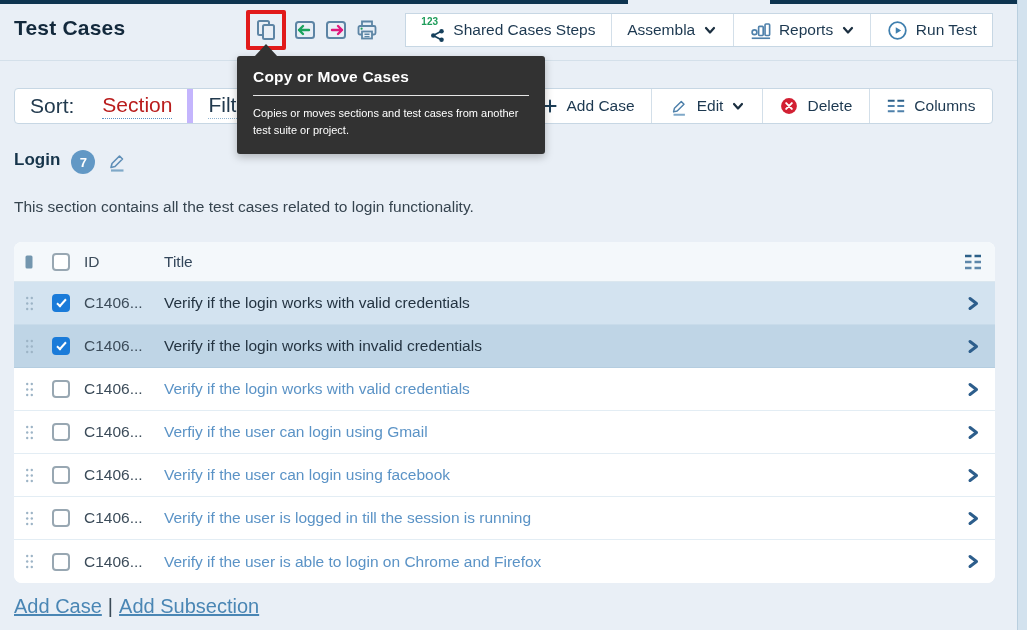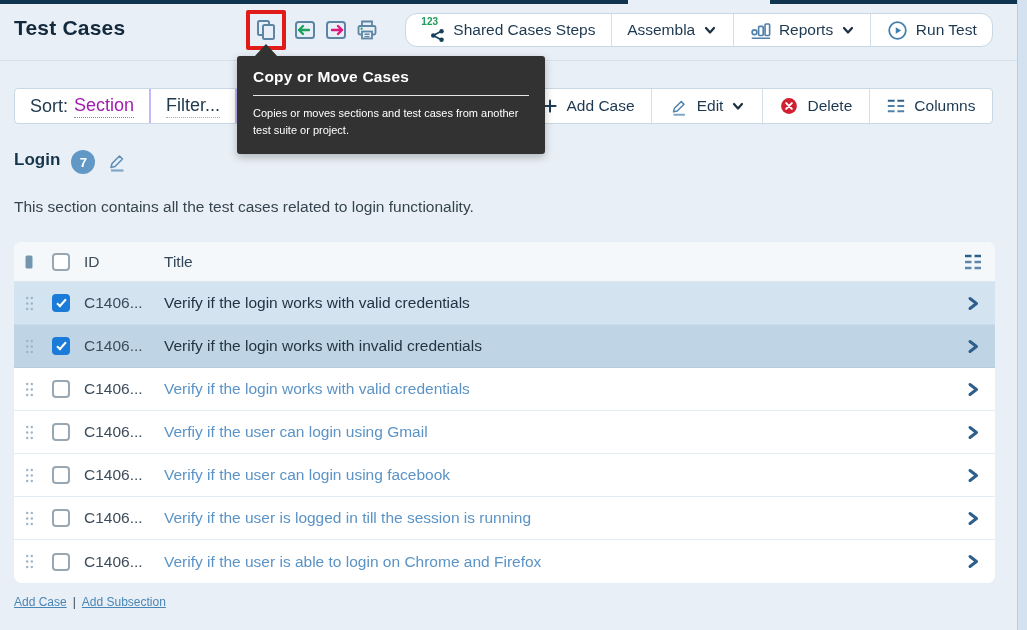--- a/index.html
+++ b/index.html
@@ -21,21 +21,21 @@
   .hdr-divider { position:absolute; left:0; top:60px; width:1017px; height:1px; background:#d4e0ea; }
 
   .tool-icons { position:absolute; left:246px; top:10px; height:40px; display:flex; align-items:center; }
   .hl-box { width:40px; height:40px; border:4px solid #e11a1a; border-radius:2px;
             display:flex; align-items:center; justify-content:center; }
   .ticon { width:24px; height:24px; margin-left:7px; cursor:pointer; display:block; }
   .ticon.incopy { margin-left:0; }
 
   
   .btn-group { position:absolute; display:flex; background:#fff; border:1px solid #c7d7e4;
-               border-radius:12px; overflow:hidden; }
+               border-radius:0; overflow:hidden; }
   .btn-group.hdr { left:405px; top:13px; height:34px; width:588px; }
   .btn { display:flex; align-items:center; gap:8px; padding:0 15px; font-size:15.5px;
          color:#1c3850; cursor:pointer; border-right:1px solid #d3dfe9; white-space:nowrap;
          flex:1 1 auto; justify-content:center; }
   .btn:last-child { border-right:none; }
 
   .share-wrap { position:relative; width:24px; height:24px; }
   .num123 { position:absolute; left:0; top:-2px; font-size:10px; font-weight:700; color:#1f9d5b; }
   .share-svg { position:absolute; right:0; bottom:-1px; }
 
@@ -46,23 +46,23 @@
   .tooltip { position:absolute; left:237px; top:56px; width:308px; background:#323232;
              border-radius:3px; padding:12px 16px 15px 16px; z-index:29;
              box-shadow:0 3px 8px rgba(0,0,0,.25); }
   .tooltip h3 { color:#fff; font-size:15.5px; font-weight:700; letter-spacing:.2px; }
   .tooltip .tt-div { height:1px; background:#e6e6e6; margin:9px 0 9px 0; }
   .tooltip p { color:#fff; font-size:11px; line-height:1.55; }
 
   
   .btn-group.tb-left { left:14px; top:88px; height:36px; width:500px; border-radius:4px; z-index:1; }
   .btn-group.tb-right { left:523px; top:88px; height:36px; width:470px; border-radius:4px; }
-  .tb-cell { display:flex; align-items:center; gap:6px; padding:0 15px; font-size:18px;
-             color:#223a4e; border-right:2px solid #c4b5fd; cursor:pointer; white-space:nowrap; }
-  .link-dotted { color:#a21caf; border-bottom:1px dotted #5b93c6; padding-bottom:1px; cursor:pointer; }
+  .tb-cell { display:flex; align-items:center; padding:0 15px; font-size:21px;
+             color:#223a4e; border-right:6px solid #c4b5fd; cursor:pointer; white-space:nowrap; }
+  .link-dotted { color:#b91c1c; border-bottom:1px dotted #5b93c6; padding-bottom:1px; cursor:pointer;margin-left:28px; }
   .filter-dotted { border-bottom:1px dotted #8fb3d0; padding-bottom:1px; }
   .tb-right .btn { flex:1 1 auto; }
 
   
   .section-row { position:absolute; left:14px; top:150px; display:flex; align-items:flex-start; gap:11px; }
   .section-name { font-size:17px; font-weight:700; color:#16344a; }
   .count-badge { width:24px; height:24px; border-radius:50%; background:#6298c5; color:#fff;
                  font-size:13px; font-weight:700; display:flex; align-items:center; justify-content:center; }
   .section-desc { position:absolute; left:14px; top:198px; font-size:15.5px; color:#36444f; }
 
@@ -84,21 +84,21 @@
   .trow.hl1 .case-link, .trow.hl2 .case-link { color:#243442; }
 
   .checkbox { width:18px; height:18px; border:2px solid #98a7b2; border-radius:4px; background:#fff; cursor:pointer;
               display:flex; align-items:center; justify-content:center; }
   .checkbox.checked { background:#1a7bd9; border-color:#1a7bd9; }
   .checkbox .tick { display:none; width:5px; height:10px; border-right:2px solid #fff; border-bottom:2px solid #fff;
                     transform:rotate(42deg); margin-top:-3px; }
   .checkbox.checked .tick { display:block; }
 
   
-  .footer-links { position:absolute; left:14px; top:595px; font-size:12px; color:#3a4a57; }
+  .footer-links { position:absolute; left:14px; top:595px; font-size:20px; color:#3a4a57; }
   .footer-links a { color:#4a86b4; text-decoration:underline; cursor:pointer; }
   .footer-links .sep { margin:0 6px; }
 </style>
 </head>
 <body>
 
 <div class="stage">
 
   <div class="topstrip a"></div>
   <div class="topstrip b"></div>

